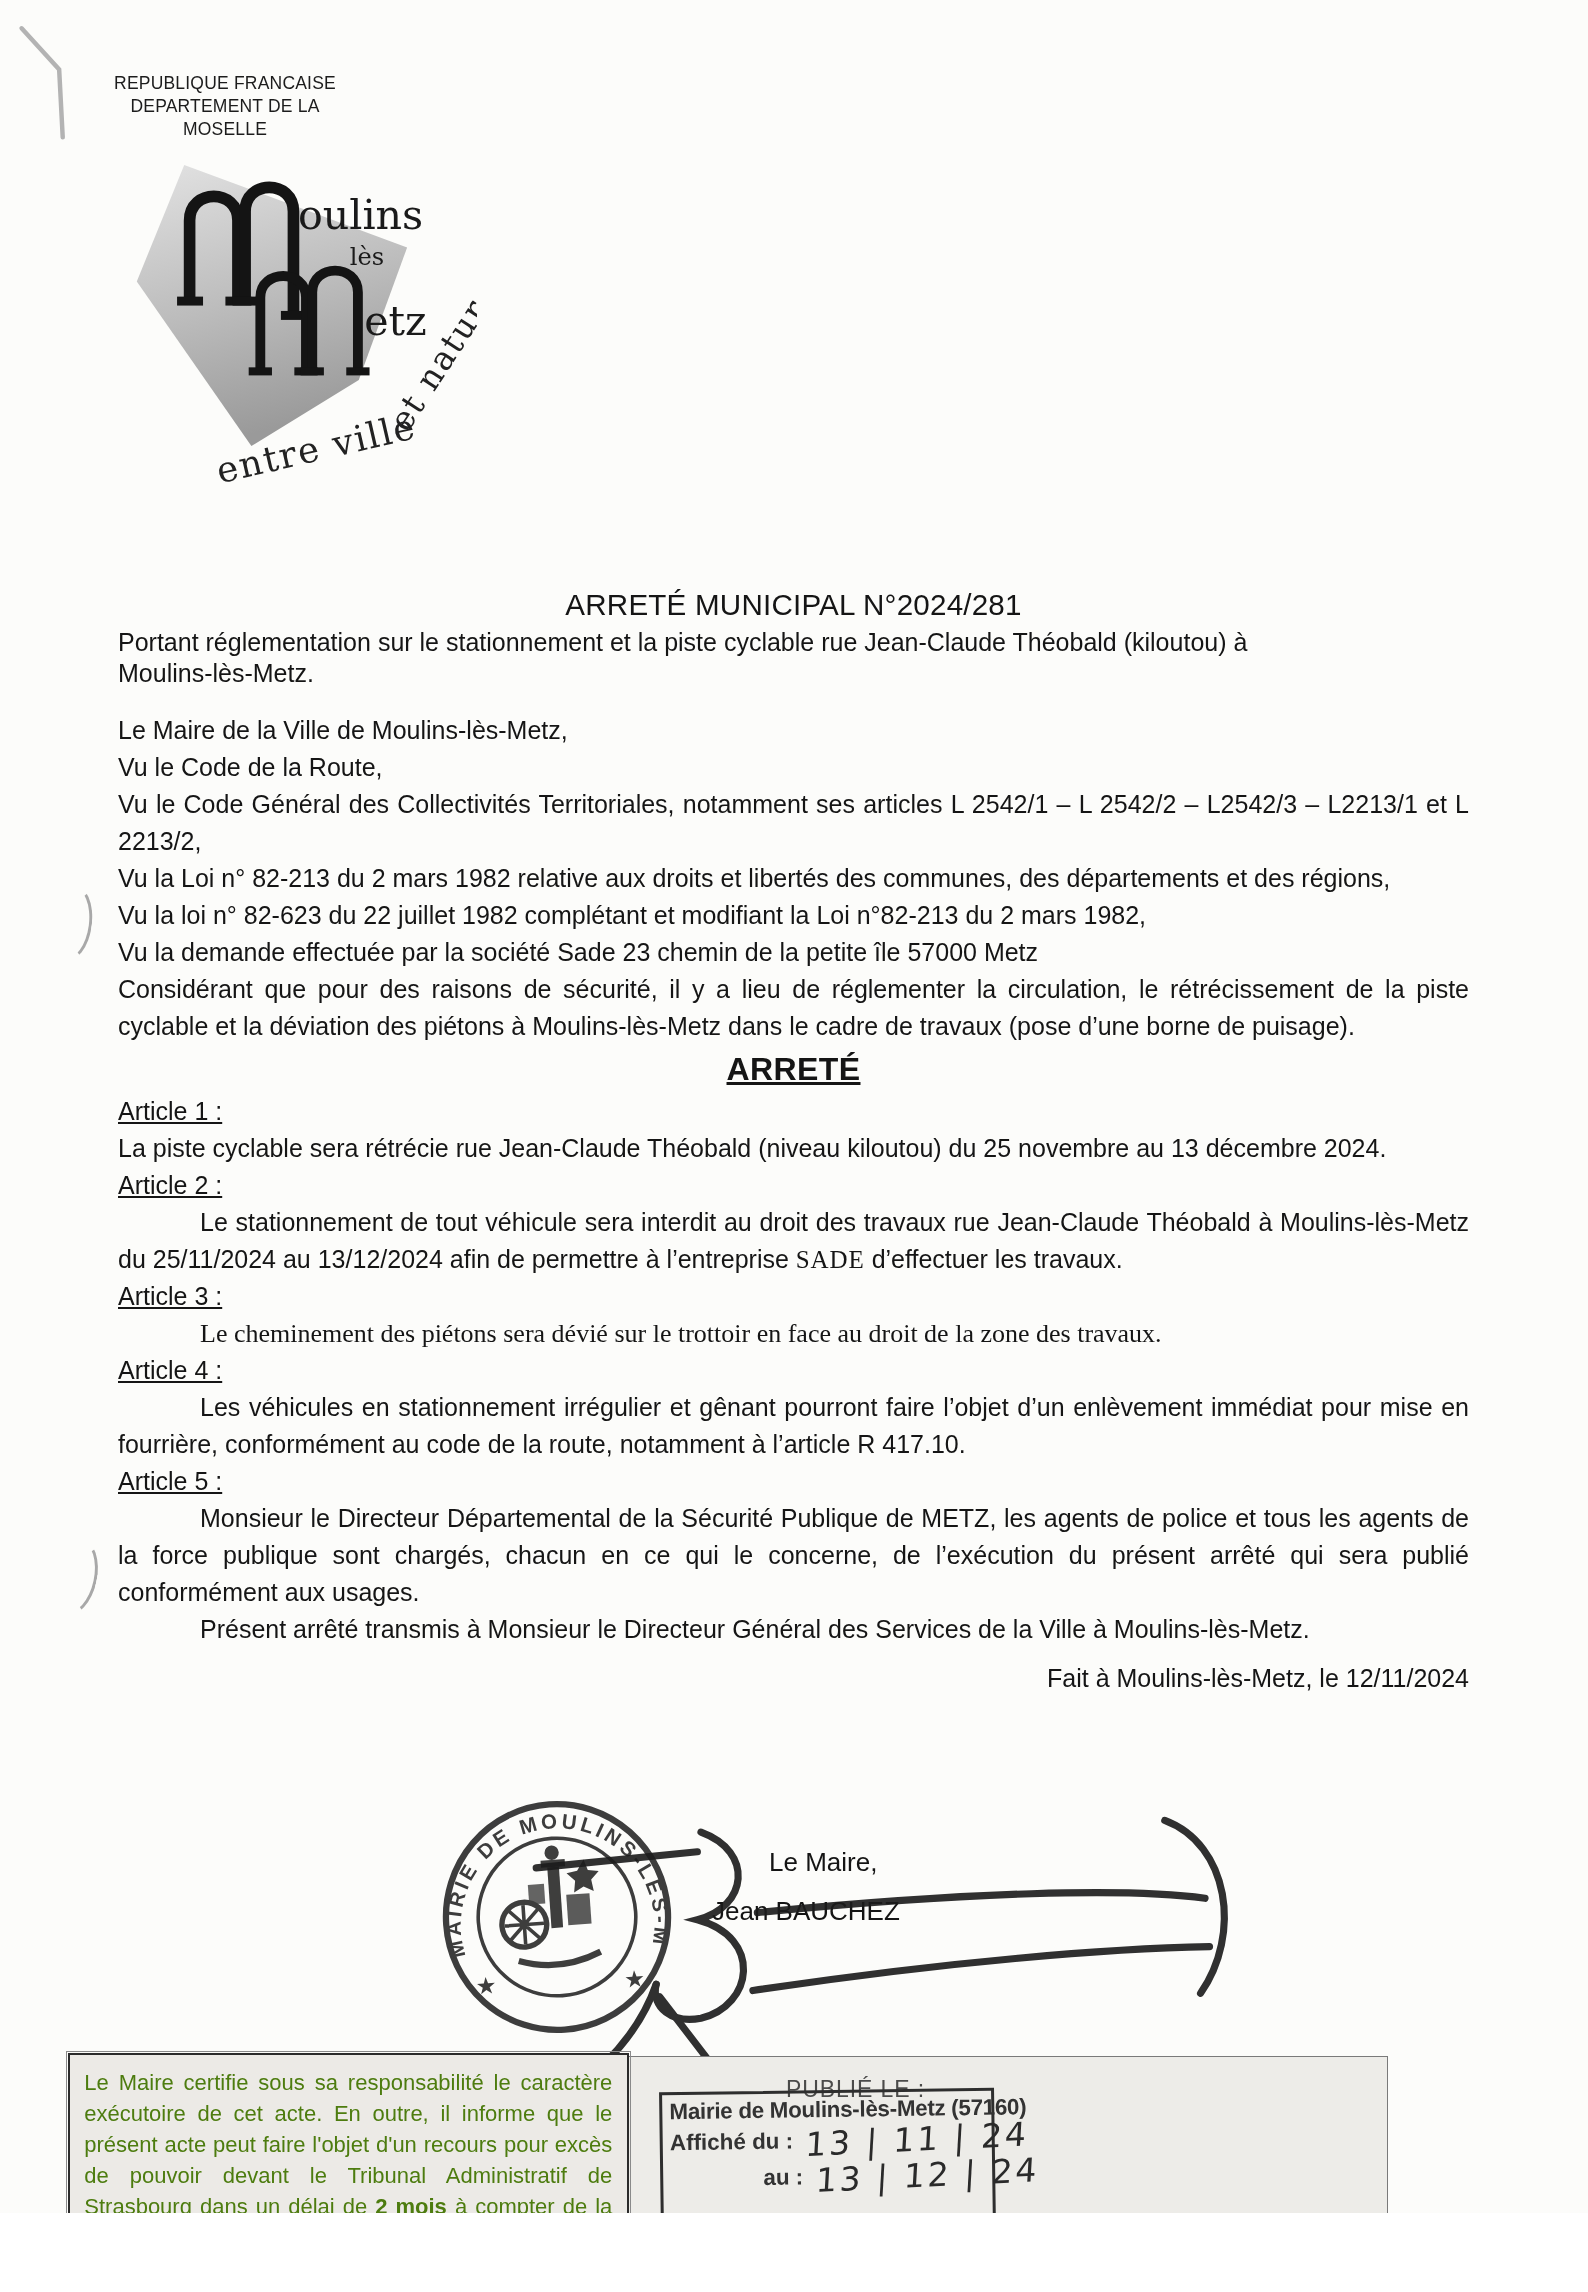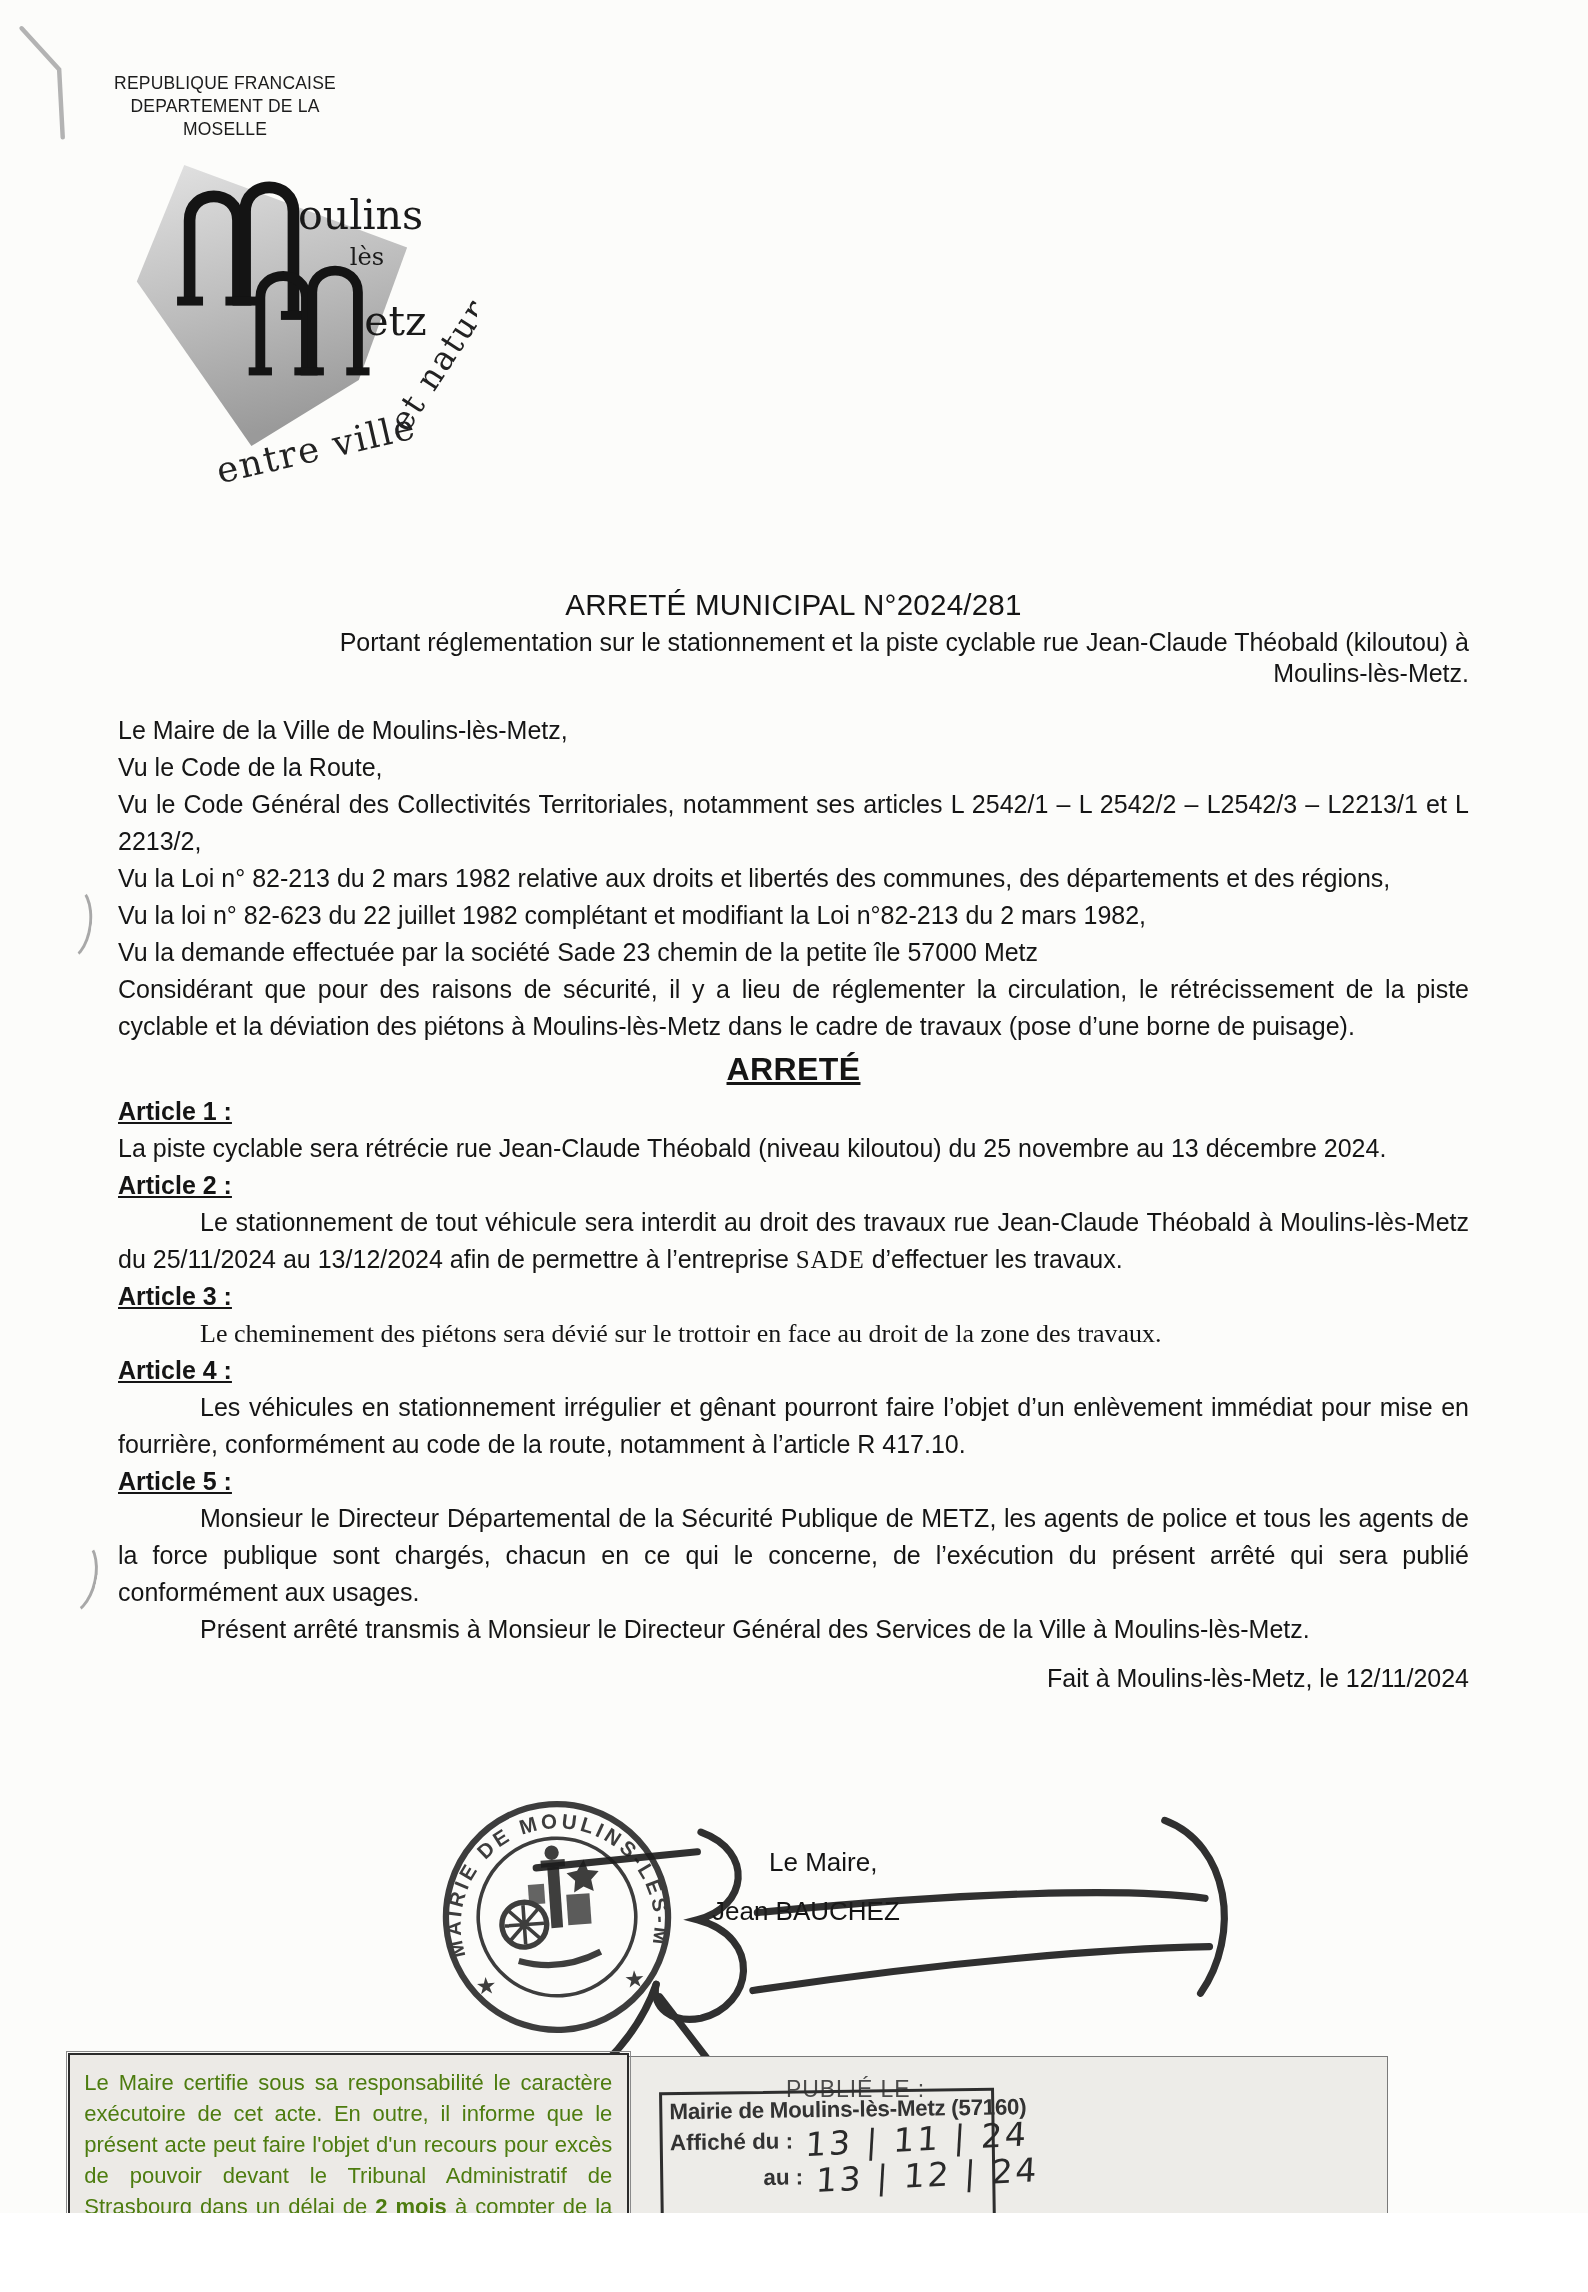--- a/index.html
+++ b/index.html
@@ -18,26 +18,26 @@
   
   .doc-header{position:absolute;left:95px;top:72px;width:260px;text-align:center;
     font-size:17.5px;line-height:23px;color:#1c1c1c;letter-spacing:0.2px;}
   .doc-header span{display:block;}
   
   .logo{position:absolute;left:92px;top:131px;}
   
   .doc-body{position:absolute;left:118px;top:587px;width:1351px;
     font-size:25px;line-height:37px;text-align:justify;color:#151515;}
   .doc-title{text-align:center;font-size:29.6px;font-weight:400;line-height:36px;margin:0 0 3.6px 0;letter-spacing:0.2px;}
-  .doc-subtitle{text-align:right;line-height:31px;margin:0 0 23px 0;}
+  .doc-subtitle{text-align:left;line-height:31px;margin:0 0 23px 0;}
   .doc-subtitle span{display:block;}
   .doc-body p{margin:0;}
   .decree-heading{text-align:center;font-weight:700;font-size:32px;line-height:39px;margin:5.4px 0 3.6px 0;letter-spacing:0.4px;}
   .decree-heading span{text-decoration:underline;}
-  .article-label{font-weight:700;margin-top:2.7px;}
+  .article-label{font-weight:400;margin-top:2.7px;}
   .article-label span{text-decoration:underline;}
   .indent{text-indent:82px;}
   .serif-par{font-family:"Liberation Serif",serif;font-size:26px;}
   .sade{font-family:"Liberation Serif",serif;letter-spacing:0.9px;}
   .fait-line{text-align:right;margin-top:12.5px !important;}
   
   .signer{position:absolute;left:712px;top:1838px;font-size:26px;line-height:49px;color:#141414;}
   .signer .t1{display:block;margin-left:57px;}
   .signer .t2{display:block;}
   .stamp-round{position:absolute;left:437px;top:1797px;}

